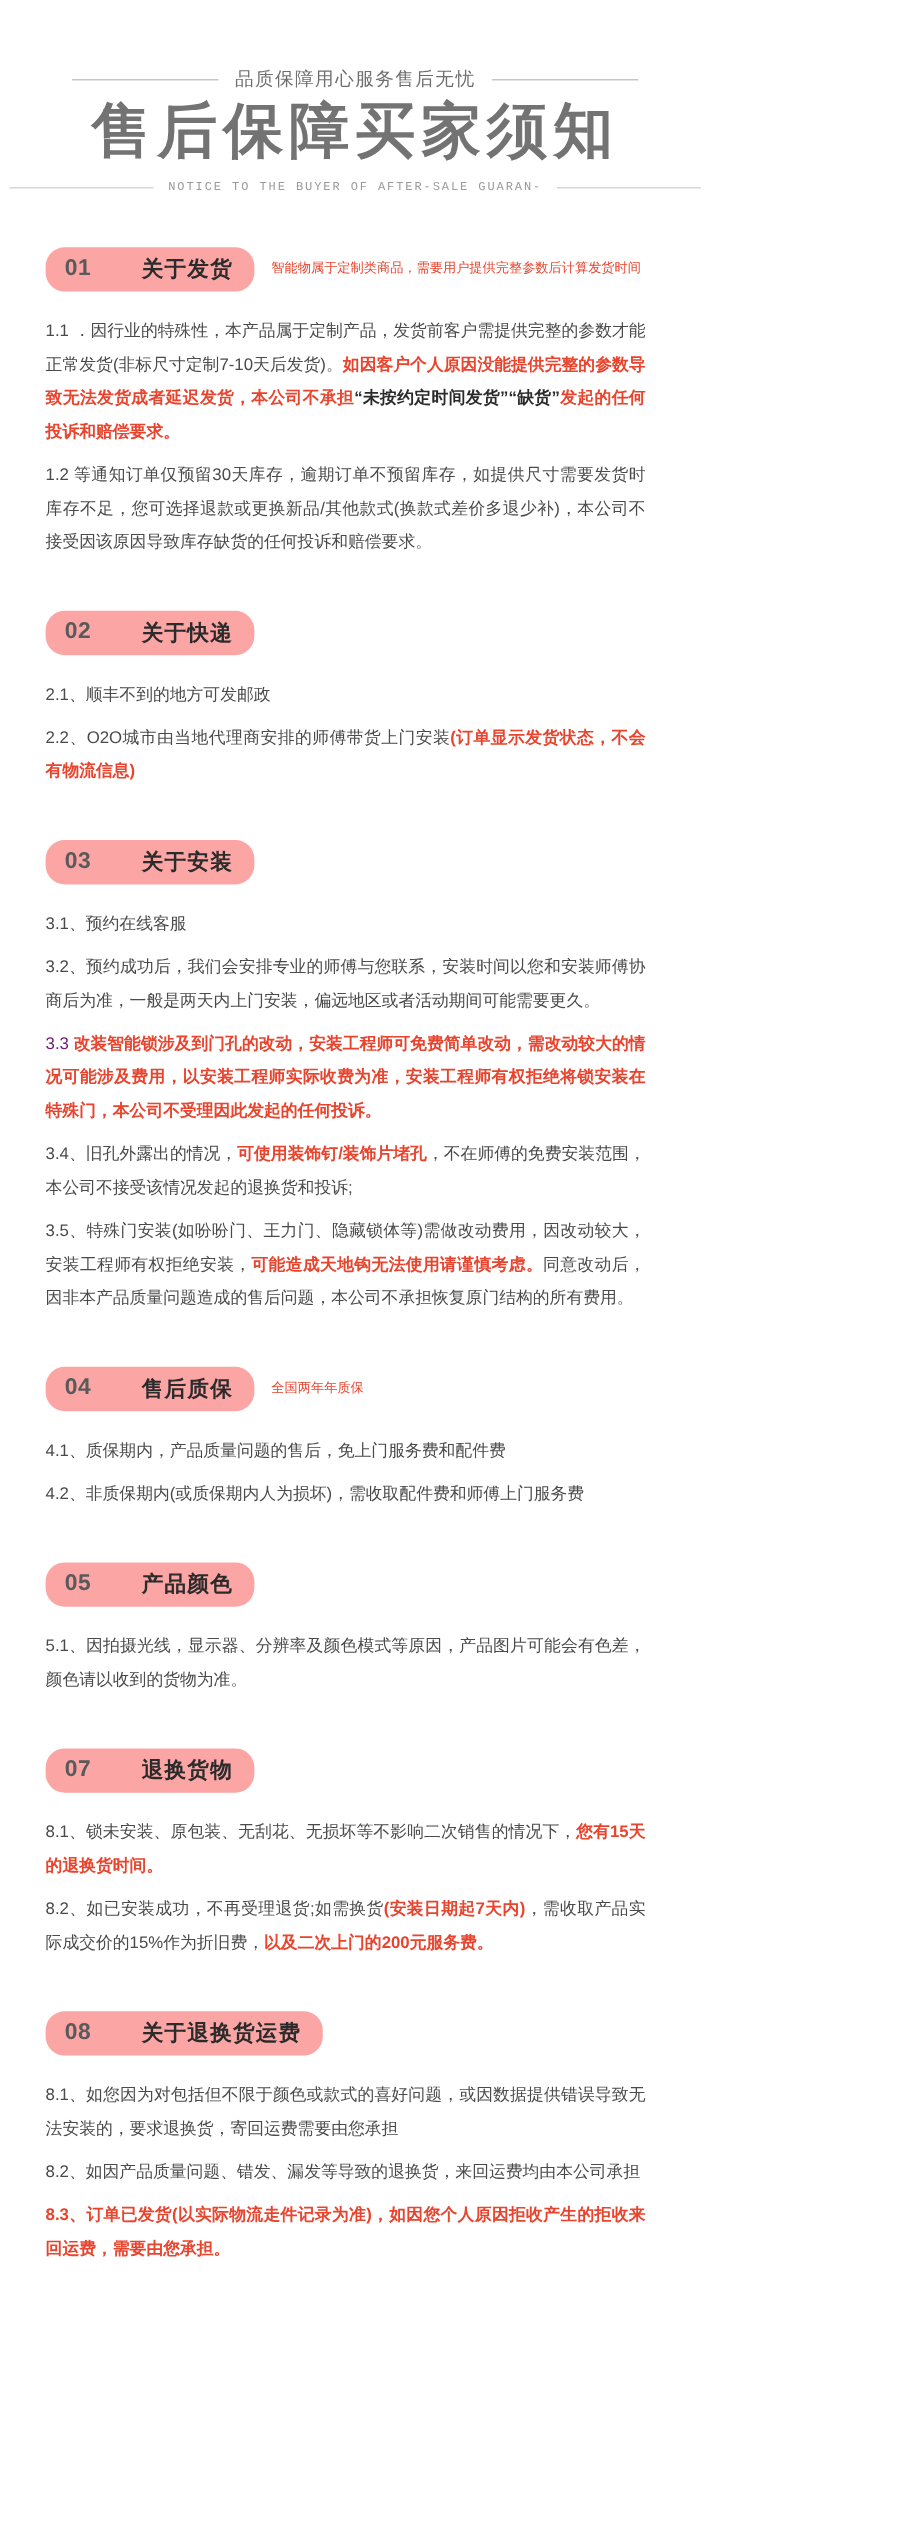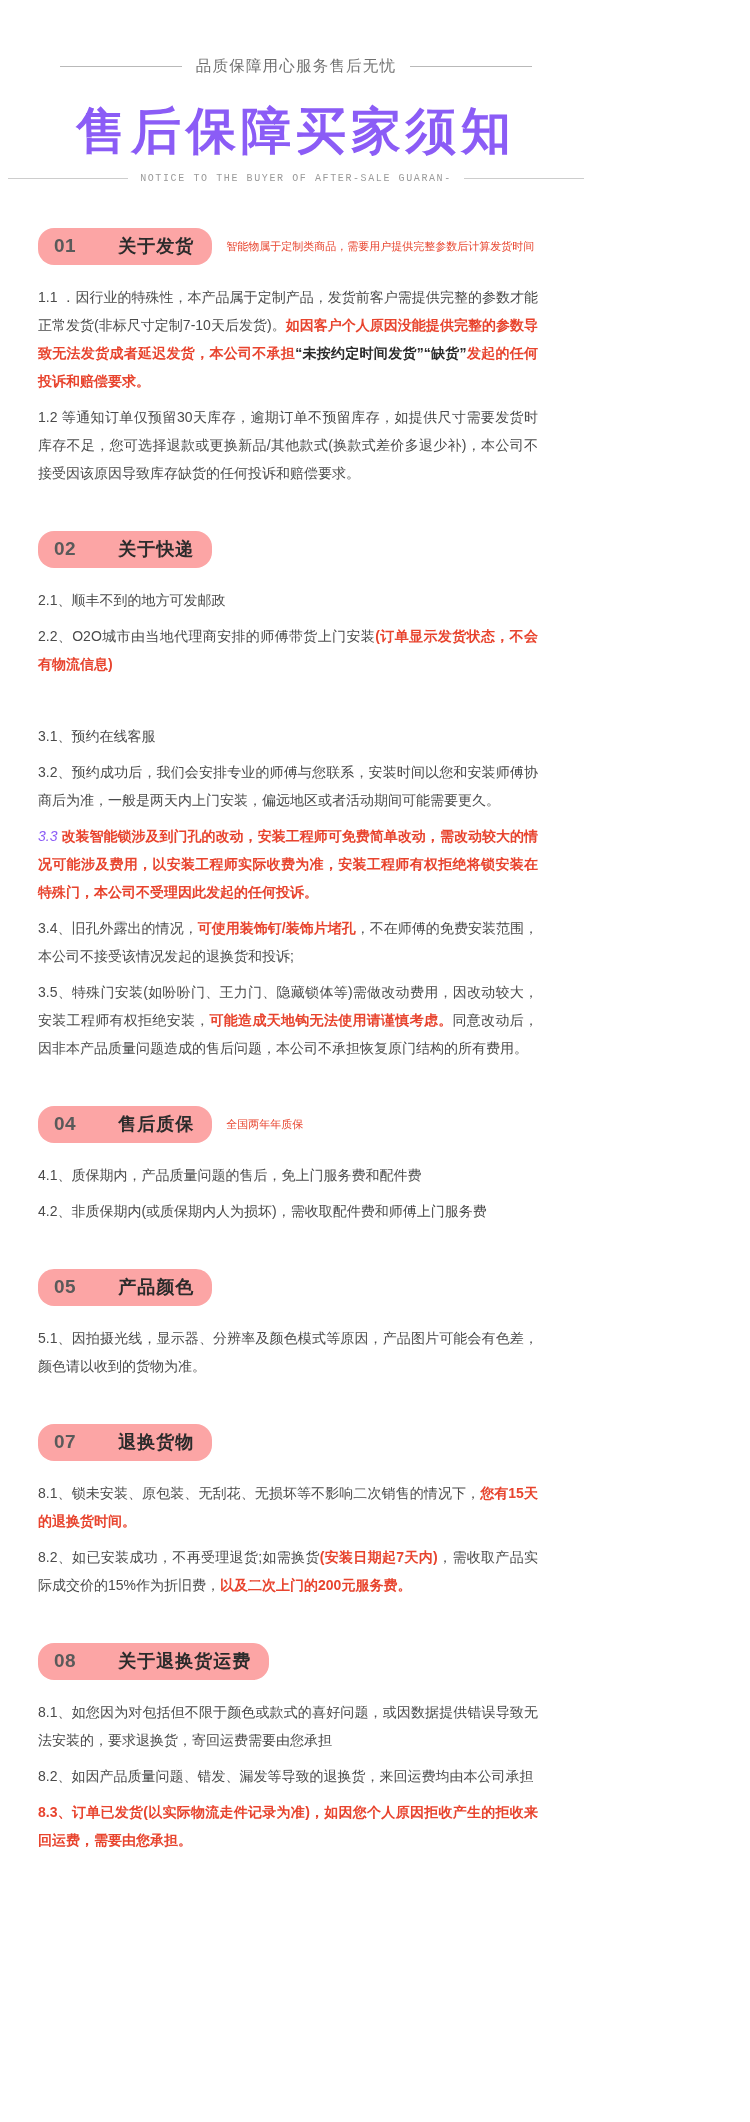--- a/index.html
+++ b/index.html
@@ -34,25 +34,25 @@
     height: 1px;
     background: #b9b9b9;
   }
   .eyebrow {
     font-size: 15.5px;
     letter-spacing: 1.2px;
     color: #6f6f6f;
     white-space: nowrap;
   }
   .main-title {
-    margin-top: 24px;
+    margin-top: 2px;
     font-size: 50px;
     font-weight: bold;
     letter-spacing: 5px;
-    color: #8b5cf6;
+    color: #737373;
     line-height: 1.2;
   }
   .sub-wrap {
     margin-top: 12px;
     display: flex;
     align-items: center;
     justify-content: center;
     gap: 12px;
   }
   .sub-line {
@@ -109,21 +109,21 @@
     text-align: center;
   }
 
   .para {
     font-size: 14px;
     line-height: 2.0;
     color: #4a4a4a;
     margin: 0 16px 8px 0;
     text-align: justify;
   }
-  .red { color: #8b5cf6; font-style: italic; }
+  .red { color: #701a75; }
   .red-b { color: #e8442e; font-weight: bold; }
   .dark-b { color: #2b2b2b; font-weight: bold; }
 
   .spacer-lg { height: 26px; }
 </style>
 </head>
 <body>
 
 <div class="page">
 
@@ -159,20 +159,26 @@
           <div class="sec-pill">
             <span class="sec-num">02</span>
             <span class="sec-name">关于快递</span>
           </div>
         </div>
         <p class="para"><span>2.1、顺丰不到的地方可发邮政</span></p>
         <p class="para"><span>2.2、O2O城市由当地代理商安排的师傅带货上门安装</span><span class="red-b">(订单显示发货状态，不会有物流信息)</span></p>
         <div class="spacer-lg"></div>
       </div>
       <div class="section">
+        <div class="sec-head">
+          <div class="sec-pill">
+            <span class="sec-num">03</span>
+            <span class="sec-name">关于安装</span>
+          </div>
+        </div>
         <p class="para"><span>3.1、预约在线客服</span></p>
         <p class="para"><span>3.2、预约成功后，我们会安排专业的师傅与您联系，安装时间以您和安装师傅协商后为准，一般是两天内上门安装，偏远地区或者活动期间可能需要更久。</span></p>
         <p class="para"><span class="red">3.3 </span><span class="red-b">改装智能锁涉及到门孔的改动，安装工程师可免费简单改动，需改动较大的情况可能涉及费用，以安装工程师实际收费为准，安装工程师有权拒绝将锁安装在特殊门，本公司不受理因此发起的任何投诉。</span></p>
         <p class="para"><span>3.4、旧孔外露出的情况，</span><span class="red-b">可使用装饰钉/装饰片堵孔</span><span>，不在师傅的免费安装范围，本公司不接受该情况发起的退换货和投诉;</span></p>
         <p class="para"><span>3.5、特殊门安装(如吩吩门、王力门、隐藏锁体等)需做改动费用，因改动较大，安装工程师有权拒绝安装，</span><span class="red-b">可能造成天地钩无法使用请谨慎考虑。</span><span>同意改动后，因非本产品质量问题造成的售后问题，本公司不承担恢复原门结构的所有费用。</span></p>
         <div class="spacer-lg"></div>
       </div>
       <div class="section">
         <div class="sec-head">
           <div class="sec-pill">

